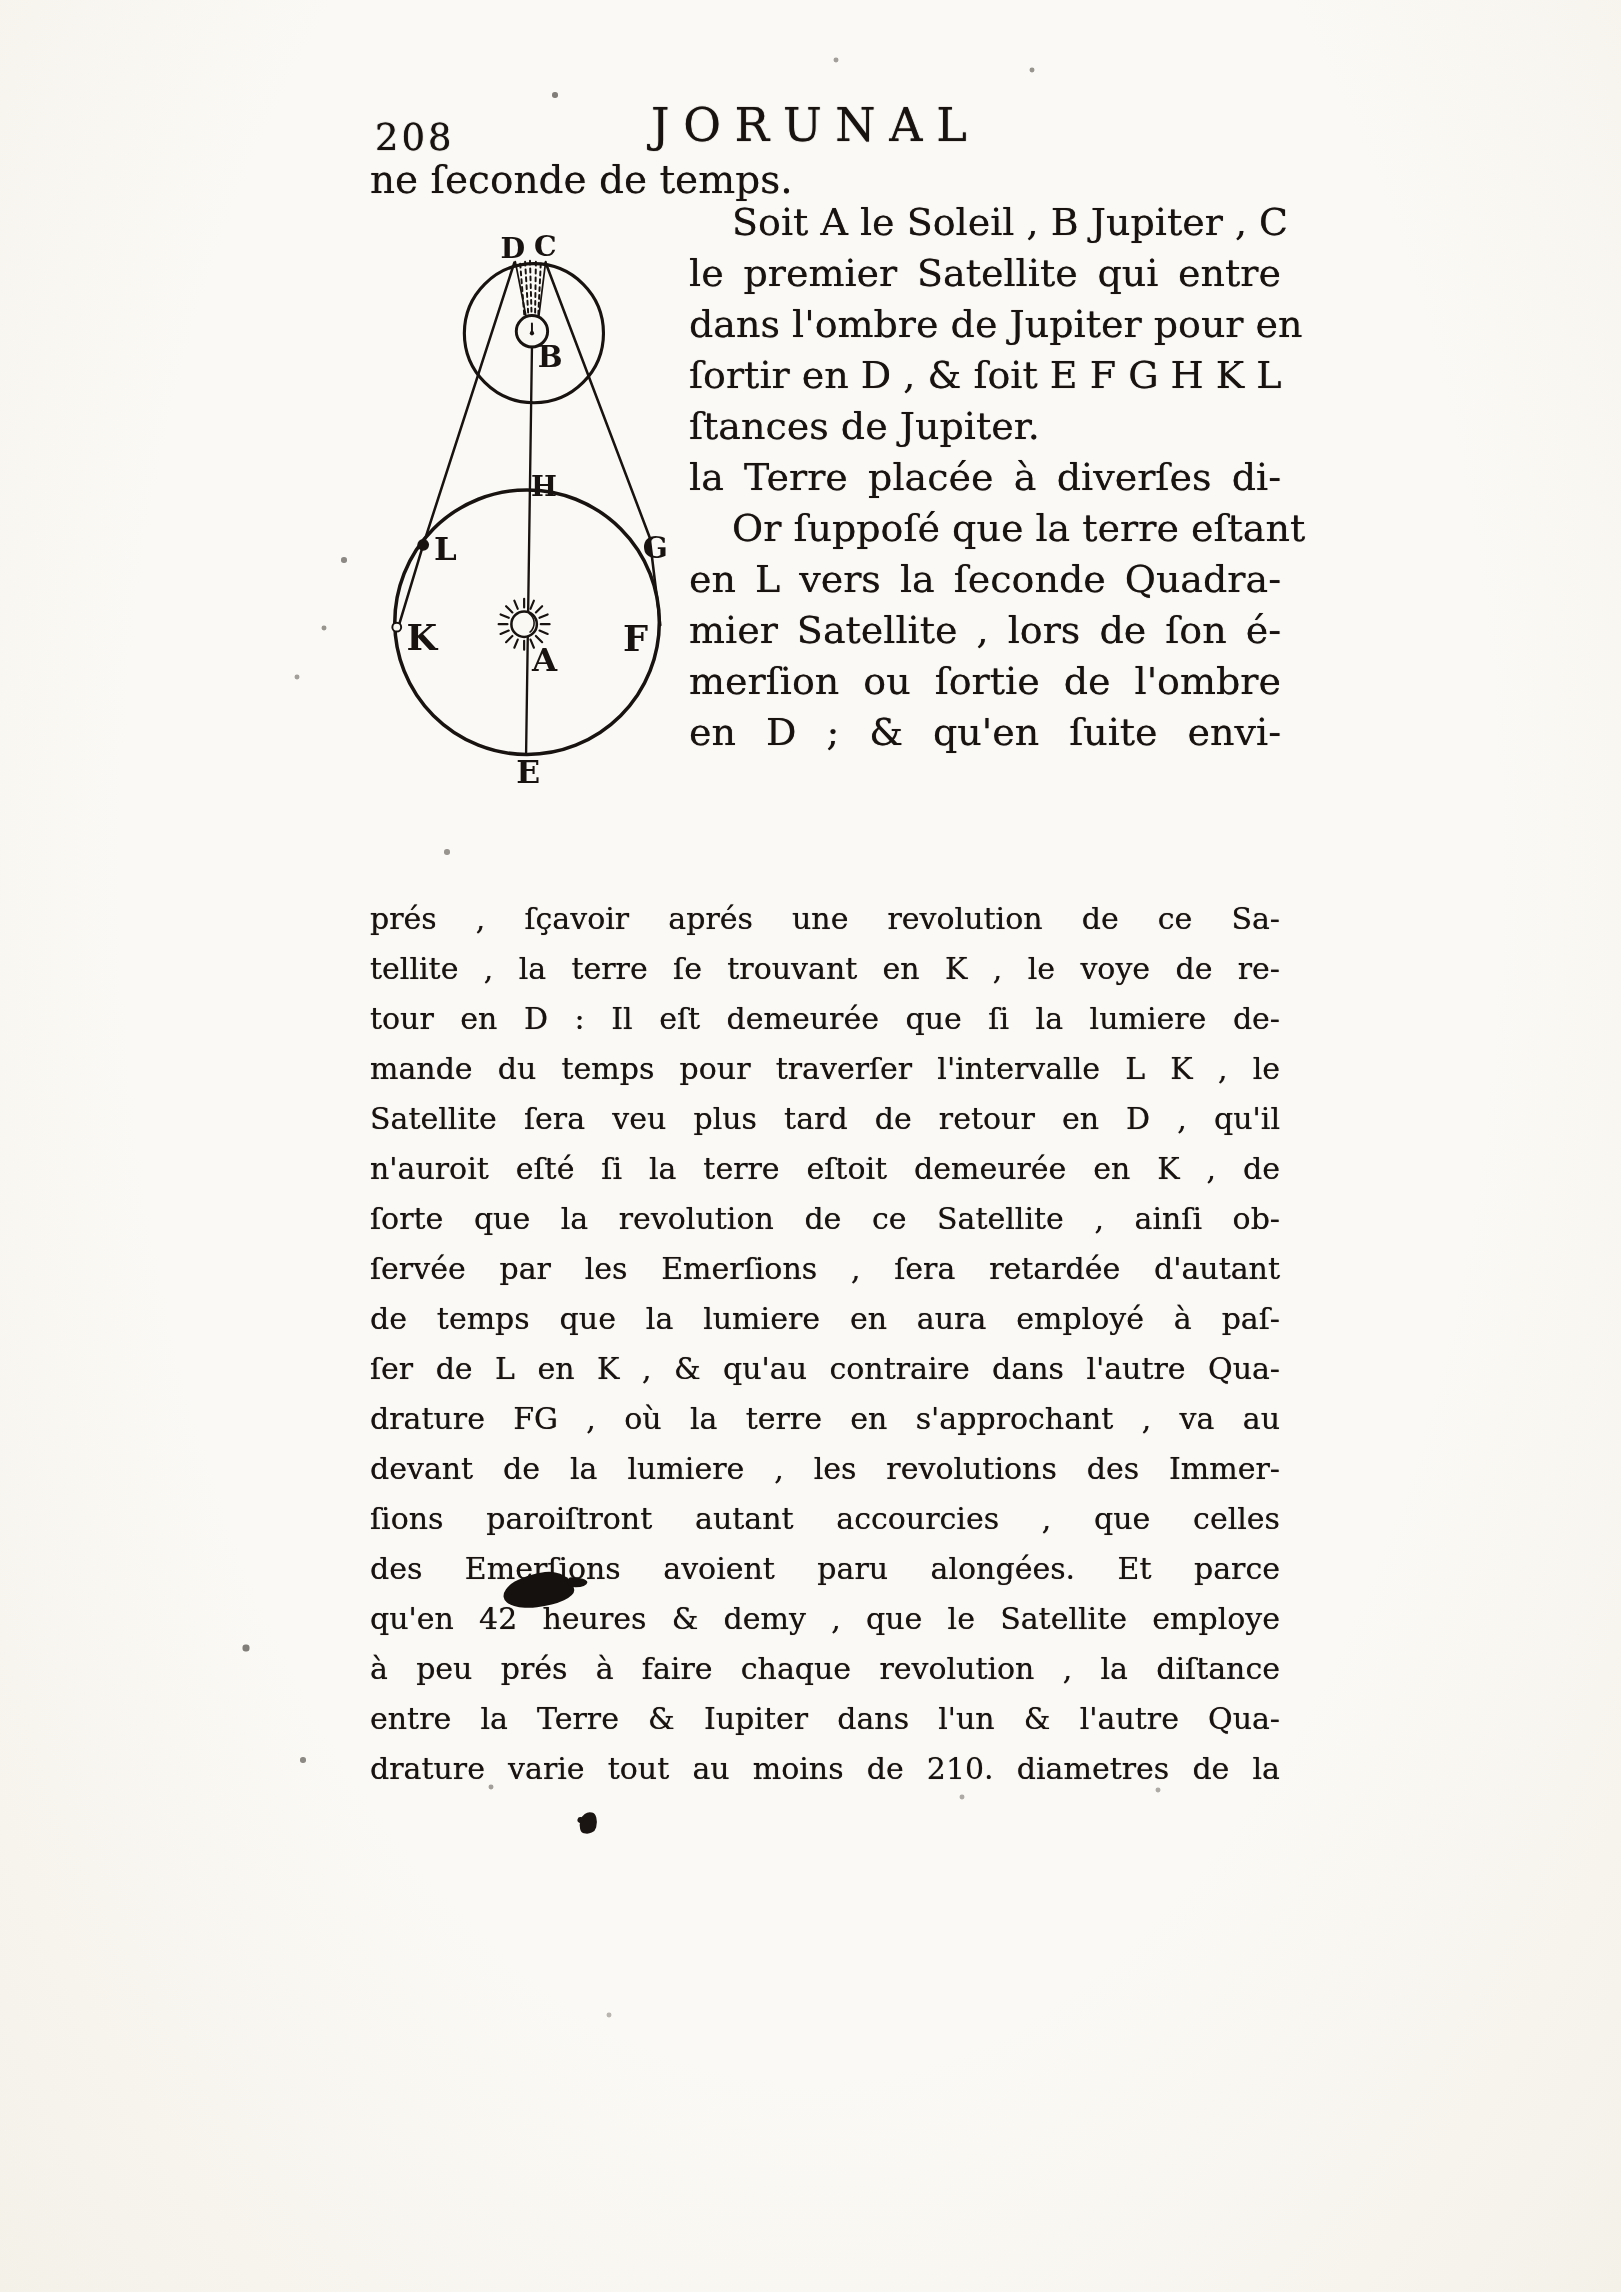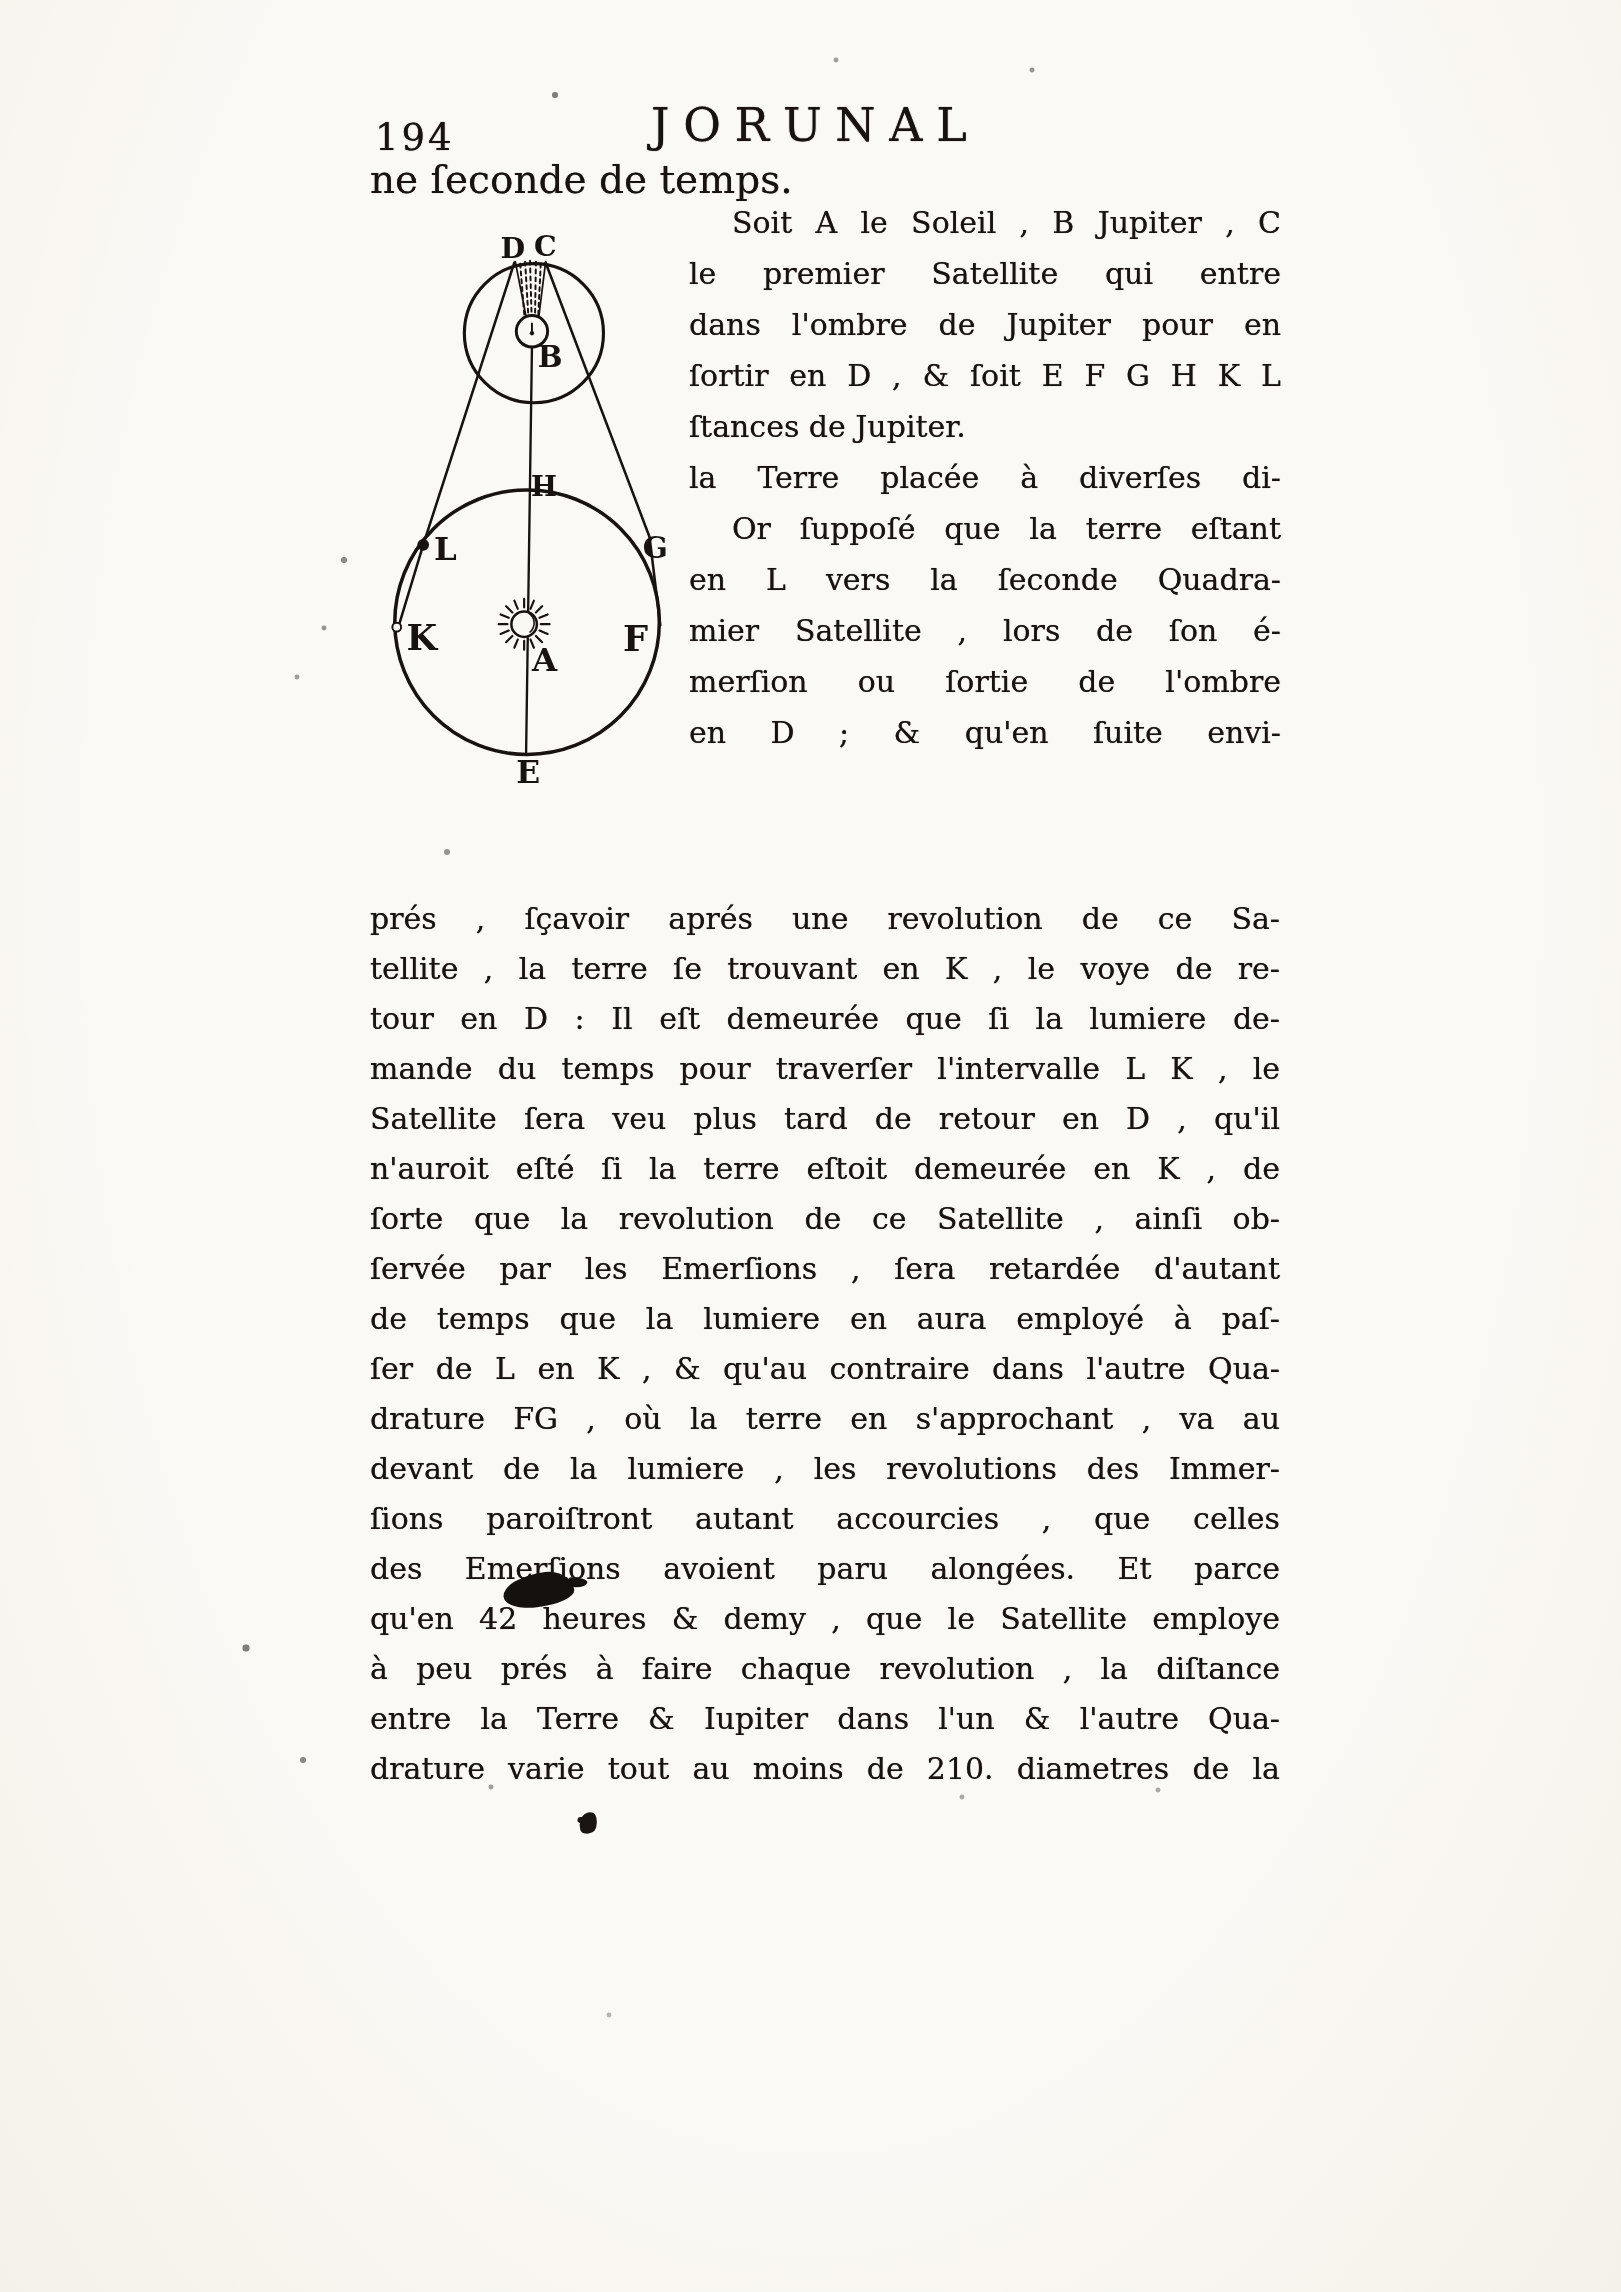--- a/index.html
+++ b/index.html
@@ -30,21 +30,21 @@
     text-shadow:0 0 1px rgba(24,19,16,0.85);
   }
   .opening-line{
     position:absolute; left:370px; top:157px; width:588px;
     font-size:39px;
   }
 
   
   .col-text{
     position:absolute; left:689px; top:197px; width:592px;
-    font-size:30px;
+    font-size:38px;
   }
   .col-text .tl{ line-height:51px; height:51px; }
   .body-text{
     position:absolute; left:370px; top:894px; width:910px;
     font-size:30px;
   }
   .body-text .tl{ line-height:50px; height:50px; }
   .tl{
     text-align:justify;
     text-align-last:justify;
@@ -101,21 +101,21 @@
       961px 1796px 0 1.5px rgba(30,24,18,.35),
       1157px 1789px 0 1.5px rgba(30,24,18,.35),
       608px 2014px 0 1.5px rgba(30,24,18,.3);
   }
 </style>
 </head>
 <body>
 
 <div class="page">
 
-  <div class="page-number ink">194</div>
+  <div class="page-number ink">208</div>
   <div class="running-head ink">JORUNAL</div>
   <div class="opening-line ink">ne ſeconde de temps.</div>
 
   <div class="figure-wrap">
     <svg width="290" height="564" viewBox="0 0 296 575">
       <g stroke="#181310" fill="none" stroke-linecap="round">
 
         <circle cx="152" cy="104" r="71" stroke-width="3.2"></circle>
 
         <line x1="133" y1="31" x2="144" y2="87" stroke-width="1.8"></line>

